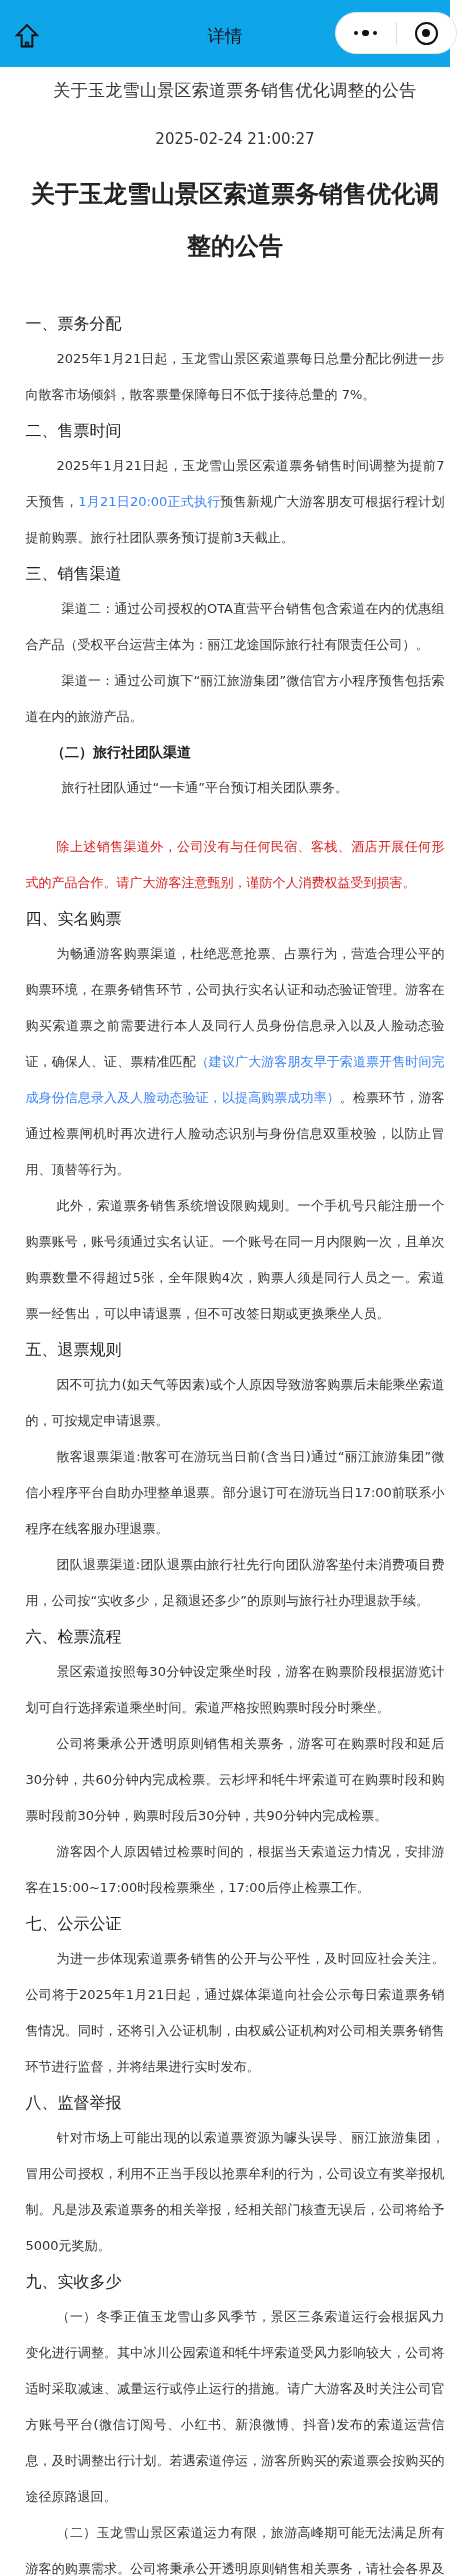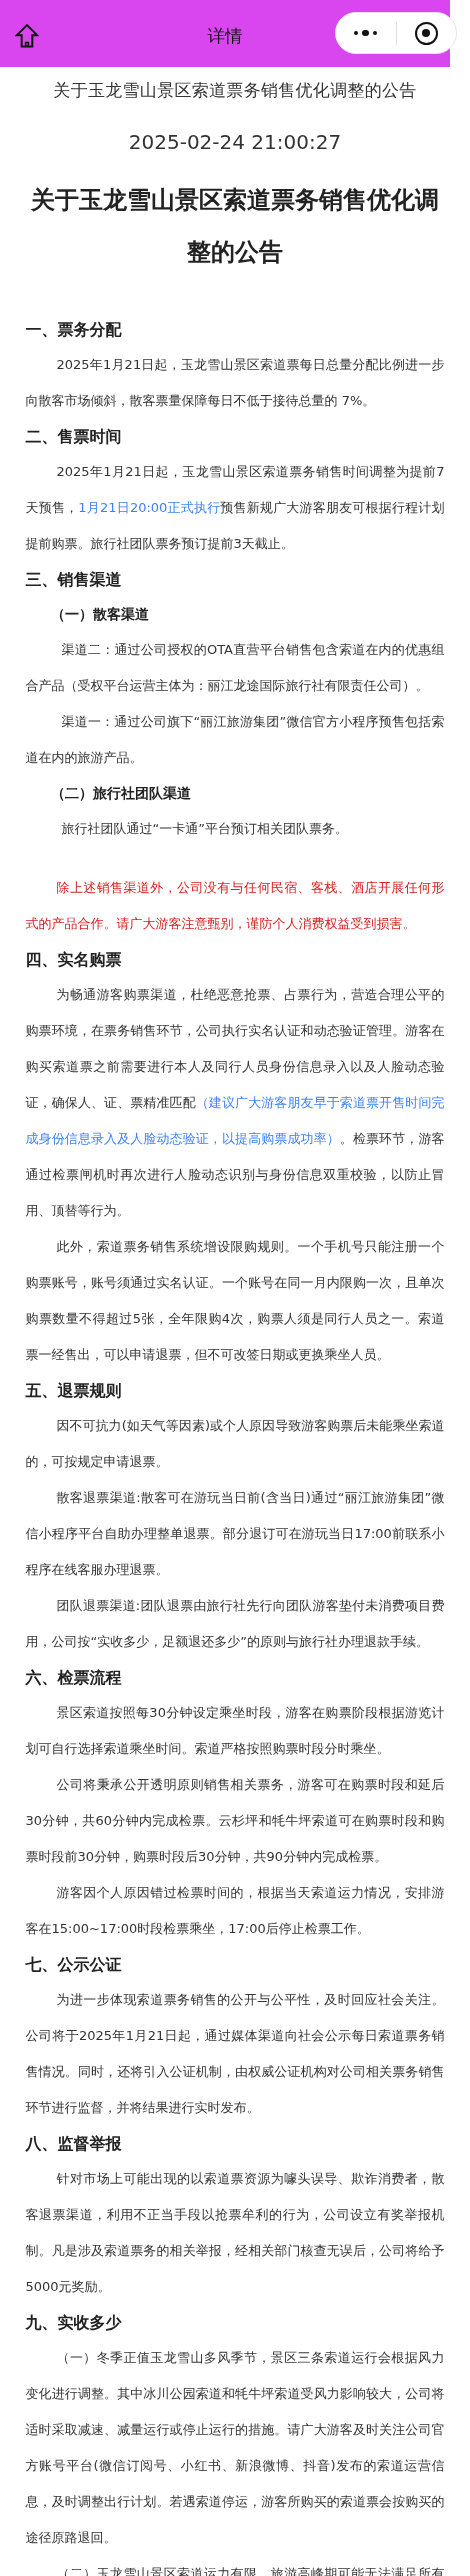--- a/index.html
+++ b/index.html
@@ -1,35 +1,35 @@
 <!DOCTYPE html>
 <html style="font-size:10.8px"><head>
 <meta charset="utf-8">
 <style>
   * { box-sizing: border-box; margin: 0; padding: 0; }
   html, body { width: 470px; background: #ffffff; }
   body { font-family: "DejaVu Sans", "Liberation Sans", sans-serif; color: #333333; }
-  .navbar { position: relative; height: 67px; width: 450px; background: #d946ef; }
+  .navbar { position: relative; height: 67px; width: 450px; background: #0ea5e9; }
   .nav-home { position: absolute; left: 15px; top: 23px; width: 24px; height: 27px; cursor: pointer; }
   .nav-title { position: absolute; left: 0; right: 0; top: 24px; text-align: center; font-size: 17.5px; color: #111; }
   .capsule { position: absolute; left: 335px; top: 12px; width: 122px; height: 42px; border: 1px solid #e6e6e6; border-radius: 21px; background: #fff; display: flex; align-items: center; }
   .capsule-btn { width: 60px; height: 100%; display: flex; align-items: center; justify-content: center; cursor: pointer; }
   .capsule-divider { width: 0.7px; height: 23px; background: #e0e0e0; }
   .dots { display: flex; align-items: center; gap: 4px; }
   .dot-s { width: 4px; height: 4px; border-radius: 50%; background: #111; }
   .dot-l { width: 6.7px; height: 6.7px; border-radius: 50%; background: #111; }
   .target { width: 23px; height: 23px; border-radius: 50%; border: 2.7px solid #111; display: flex; align-items: center; justify-content: center; }
   .target-inner { width: 8px; height: 8px; border-radius: 50%; background: #111; }
 
   .page-title-small { margin-top: 12px; text-align: center; font-size: 17px; color: #333; letter-spacing: 0.3px; white-space: nowrap; }
-  .date { margin-top: 28px; text-align: center; font-size: 20px; color: #333; }
+  .date { margin-top: 28px; text-align: center; font-size: 15px; color: #333; }
   .main-title { margin: 20px auto 0; width: 417px; text-align: center; font-size: 24px; font-weight: bold; color: #222; line-height: 52px; }
 
   .article { width: 470px; padding: 0 25.5px 13.4px 25.5px; margin-top: 34px; }
-  .h2 { font-size: 16px; font-weight: bold; color: #222; line-height: 35px; }
+  .h2 { font-size: 16px; font-weight: normal; color: #222; line-height: 35px; }
   .h3 { font-size: 14px; font-weight: bold; color: #222; line-height: 35px; padding-left: 25.5px; }
   .p { font-size: 13px; line-height: 36px; color: #333; text-indent: 31px; text-align: justify; }
   .p.indent2 { text-indent: 36px; }
   .p.red { color: #d81e1e; }
   .p.gap-before { margin-top: 23px; font-family: Liberation Serif, serif; }
   b { font-weight: normal; color: #3b82f6; }
 </style>
 </head>
 <body>
 
@@ -64,21 +64,20 @@
 
 <div class="article">
 
   <div class="h2">一、票务分配</div>
   <div class="p">2025年1月21日起，玉龙雪山景区索道票每日总量分配比例进一步向散客市场倾斜，散客票量保障每日不低于接待总量的 7%。</div>
 
   <div class="h2">二、售票时间</div>
   <div class="p"><span>2025年1月21日起，玉龙雪山景区索道票务销售时间调整为提前7天预售，</span><b>1月21日20:00正式执行</b><span>预售新规广大游客朋友可根据行程计划提前购票。旅行社团队票务预订提前3天截止。</span></div>
 
   <div class="h2">三、销售渠道</div>
-  <div class="h3">（一）散客渠道</div>
   <div class="p indent2">渠道二：通过公司授权的OTA直营平台销售包含索道在内的优惠组合产品（受权平台运营主体为：丽江龙途国际旅行社有限责任公司）。</div>
   <div class="p indent2">渠道一：通过公司旗下“丽江旅游集团”微信官方小程序预售包括索道在内的旅游产品。</div>
   <div class="h3">（二）旅行社团队渠道</div>
   <div class="p indent2">旅行社团队通过“一卡通”平台预订相关团队票务。</div>
   <div class="p red gap-before">除上述销售渠道外，公司没有与任何民宿、客栈、酒店开展任何形式的产品合作。请广大游客注意甄别，谨防个人消费权益受到损害。</div>
 
   <div class="h2">四、实名购票</div>
   <div class="p"><span>为畅通游客购票渠道，杜绝恶意抢票、占票行为，营造合理公平的购票环境，在票务销售环节，公司执行实名认证和动态验证管理。游客在购买索道票之前需要进行本人及同行人员身份信息录入以及人脸动态验证，确保人、证、票精准匹配</span><b>（建议广大游客朋友早于索道票开售时间完成身份信息录入及人脸动态验证，以提高购票成功率）</b><span>。检票环节，游客通过检票闸机时再次进行人脸动态识别与身份信息双重校验，以防止冒用、顶替等行为。</span></div>
   <div class="p">此外，索道票务销售系统增设限购规则。一个手机号只能注册一个购票账号，账号须通过实名认证。一个账号在同一月内限购一次，且单次购票数量不得超过5张，全年限购4次，购票人须是同行人员之一。索道票一经售出，可以申请退票，但不可改签日期或更换乘坐人员。</div>
 
@@ -89,20 +88,20 @@
 
   <div class="h2">六、检票流程</div>
   <div class="p">景区索道按照每30分钟设定乘坐时段，游客在购票阶段根据游览计划可自行选择索道乘坐时间。索道严格按照购票时段分时乘坐。</div>
   <div class="p">公司将秉承公开透明原则销售相关票务，游客可在购票时段和延后30分钟，共60分钟内完成检票。云杉坪和牦牛坪索道可在购票时段和购票时段前30分钟，购票时段后30分钟，共90分钟内完成检票。</div>
   <div class="p">游客因个人原因错过检票时间的，根据当天索道运力情况，安排游客在15:00~17:00时段检票乘坐，17:00后停止检票工作。</div>
 
   <div class="h2">七、公示公证</div>
   <div class="p">为进一步体现索道票务销售的公开与公平性，及时回应社会关注。公司将于2025年1月21日起，通过媒体渠道向社会公示每日索道票务销售情况。同时，还将引入公证机制，由权威公证机构对公司相关票务销售环节进行监督，并将结果进行实时发布。</div>
 
   <div class="h2">八、监督举报</div>
-  <div class="p">针对市场上可能出现的以索道票资源为噱头误导、欺诈消费者，散客退票渠道，利用不正当手段以抢票牟利的行为，公司设立有奖举报机制。凡是涉及索道票务的相关举报，经相关部门核查无误后，公司将给予5000元奖励。</div>
+  <div class="p">针对市场上可能出现的以索道票资源为噱头误导、丽江旅游集团，冒用公司授权，利用不正当手段以抢票牟利的行为，公司设立有奖举报机制。凡是涉及索道票务的相关举报，经相关部门核查无误后，公司将给予5000元奖励。</div>
 
   <div class="h2">九、实收多少</div>
   <div class="p">（一）冬季正值玉龙雪山多风季节，景区三条索道运行会根据风力变化进行调整。其中冰川公园索道和牦牛坪索道受风力影响较大，公司将适时采取减速、减量运行或停止运行的措施。请广大游客及时关注公司官方账号平台(微信订阅号、小红书、新浪微博、抖音)发布的索道运营信息，及时调整出行计划。若遇索道停运，游客所购买的索道票会按购买的途径原路退回。</div>
   <div class="p">（二）玉龙雪山景区索道运力有限，旅游高峰期可能无法满足所有游客的购票需求。公司将秉承公开透明原则销售相关票务，请社会各界及广大游客朋友予以监督，同时合理规划行程。</div>
 
 </div>
 
 
 </body></html>

